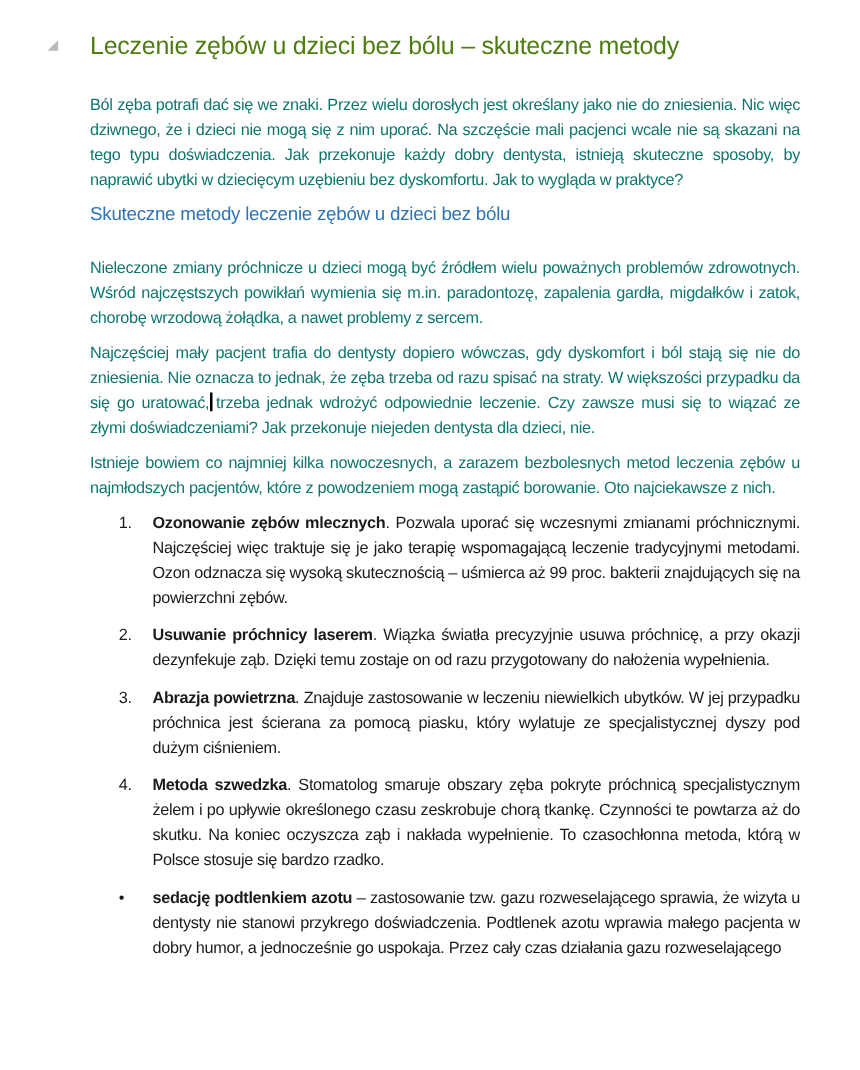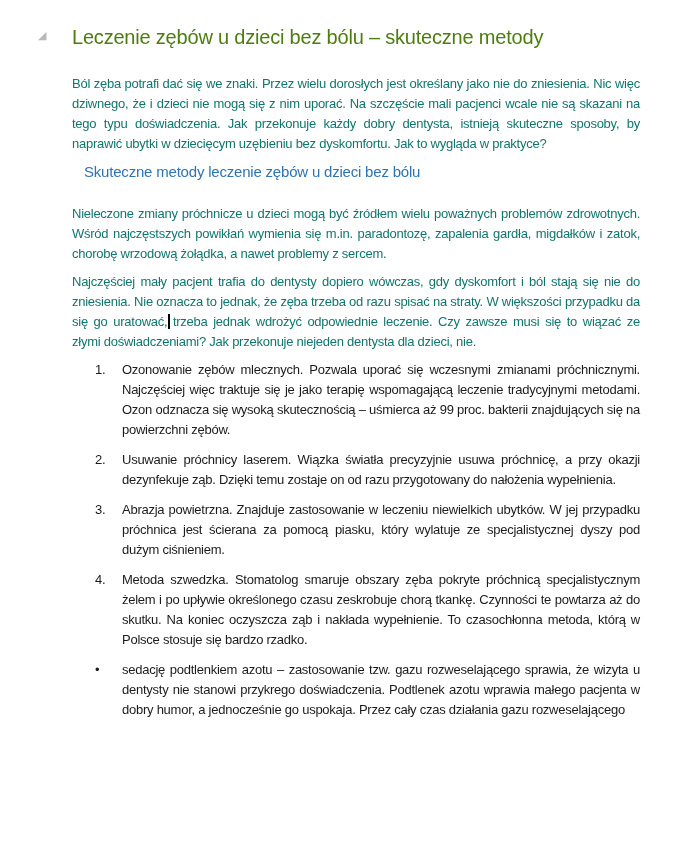--- a/index.html
+++ b/index.html
@@ -14,35 +14,35 @@
     position:absolute;left:-34px;top:6px;
     font-family:"DejaVu Sans",sans-serif;
     font-size:11px;line-height:11px;color:#b9b9b9;cursor:pointer;
     user-select:none;
   }
   h1{
     margin:0;font-size:20px;line-height:26px;font-weight:400;
     color:#4d7c0f;letter-spacing:-0.2px;
   }
   h2{
-    margin:6px 12px 22px;font-size:15px;line-height:20px;font-weight:400;
+    margin:6px 0 22px;font-size:15px;line-height:20px;font-weight:400;
     color:#2e74b5;letter-spacing:-0.2px;
   }
   p{
     margin:0 0 8px;font-size:13px;line-height:20px;color:#0f766e;
     text-align:justify;letter-spacing:-0.25px;
   }
   .olist,.ulist{margin:0;}
   .li{
     display:flex;margin:0 0 10px;
     font-size:13px;line-height:20px;color:#1b1b1b;letter-spacing:-0.25px;
   }
   .li .marker{flex:0 0 27px;margin-left:23px;text-align:left;}
   .li .txt{flex:1;text-align:justify;}
-  .b{font-weight:400;}
+  .b{font-weight:700;}
   .caret{
     display:inline-block;width:1.5px;height:15px;background:#000;
     vertical-align:-3px;margin:0 3px 0 1px;
   }
 </style>
 </head>
 <body>
 
 <div class="page">
 
@@ -52,20 +52,21 @@
   </div>
 
   <p>Ból zęba potrafi dać się we znaki. Przez wielu dorosłych jest określany jako nie do zniesienia. Nic więc dziwnego, że i dzieci nie mogą się z nim uporać. Na szczęście mali pacjenci wcale nie są skazani na tego typu doświadczenia. Jak przekonuje każdy dobry dentysta, istnieją skuteczne sposoby, by naprawić ubytki w dziecięcym uzębieniu bez dyskomfortu. Jak to wygląda w praktyce?</p>
 
   <h2>Skuteczne metody leczenie zębów u dzieci bez bólu</h2>
 
   <p>Nieleczone zmiany próchnicze u dzieci mogą być źródłem wielu poważnych problemów zdrowotnych. Wśród najczęstszych powikłań wymienia się m.in. paradontozę, zapalenia gardła, migdałków i zatok, chorobę wrzodową żołądka, a nawet problemy z sercem.</p>
 
   <p><span>Najczęściej mały pacjent trafia do dentysty dopiero wówczas, gdy dyskomfort i ból stają się nie do zniesienia. Nie oznacza to jednak, że zęba trzeba od razu spisać na straty. W większości przypadku da się go uratować,</span><span class="caret"></span><span>trzeba jednak wdrożyć odpowiednie leczenie. Czy zawsze musi się to wiązać ze złymi doświadczeniami? Jak przekonuje niejeden dentysta dla dzieci, nie.</span></p>
 
+  <p>Istnieje bowiem co najmniej kilka nowoczesnych, a zarazem bezbolesnych metod leczenia zębów u najmłodszych pacjentów, które z powodzeniem mogą zastąpić borowanie. Oto najciekawsze z nich.</p>
 
   <div class="olist">
     <div class="li">
       <span class="marker">1.</span>
       <div class="txt"><span class="b">Ozonowanie zębów mlecznych</span><span>. Pozwala uporać się wczesnymi zmianami próchnicznymi. Najczęściej więc traktuje się je jako terapię wspomagającą leczenie tradycyjnymi metodami. Ozon odznacza się wysoką skutecznością – uśmierca aż 99 proc. bakterii znajdujących się na powierzchni zębów.</span></div>
     </div>
     <div class="li">
       <span class="marker">2.</span>
       <div class="txt"><span class="b">Usuwanie próchnicy laserem</span><span>. Wiązka światła precyzyjnie usuwa próchnicę, a przy okazji dezynfekuje ząb. Dzięki temu zostaje on od razu przygotowany do nałożenia wypełnienia.</span></div>
     </div>

